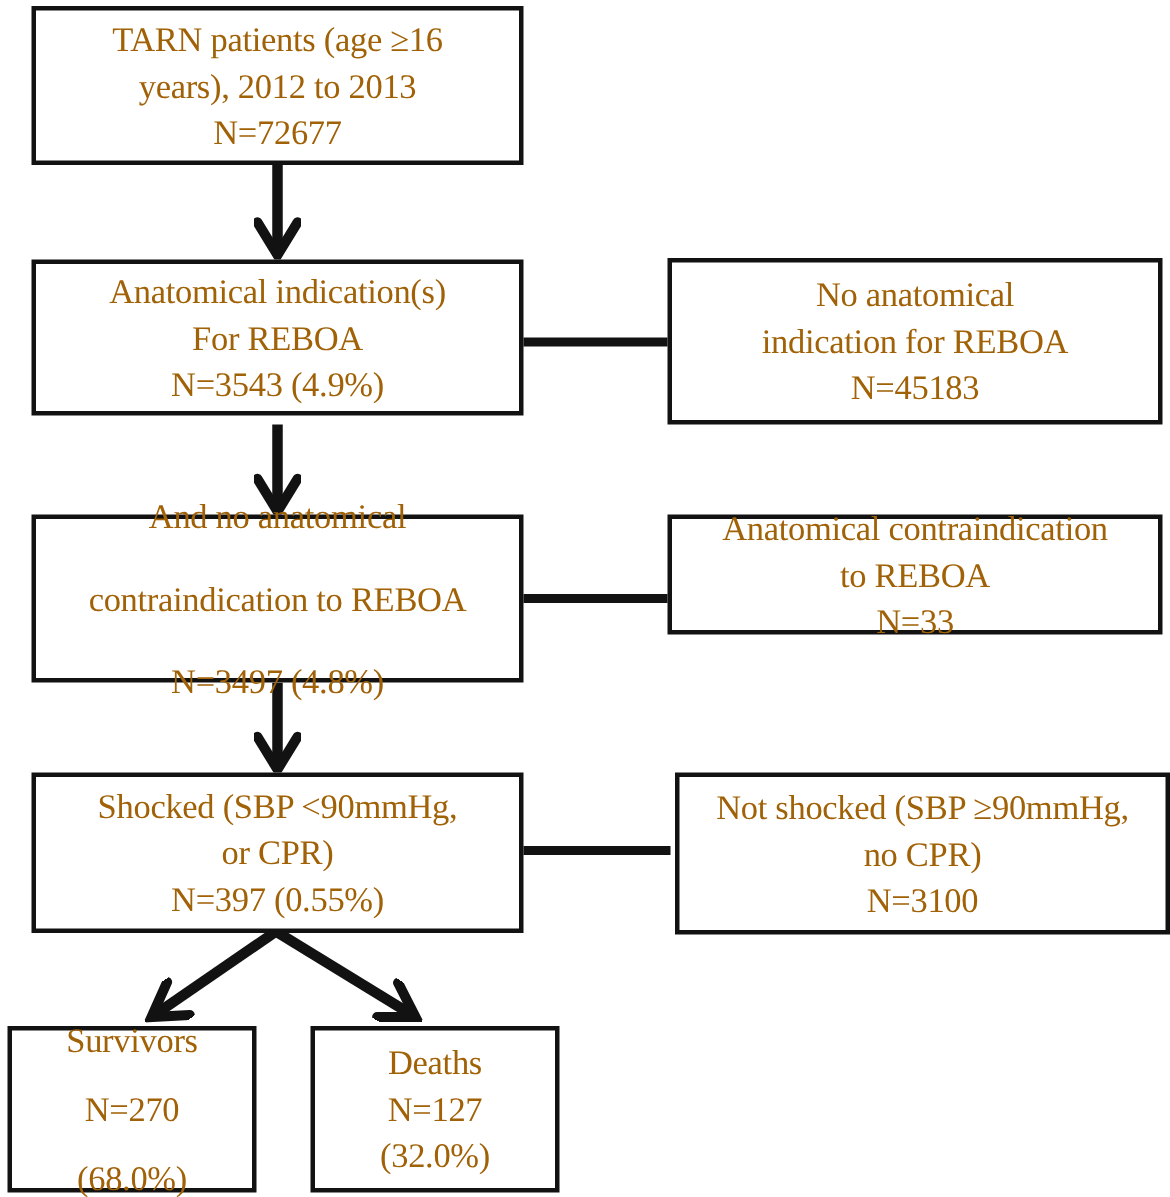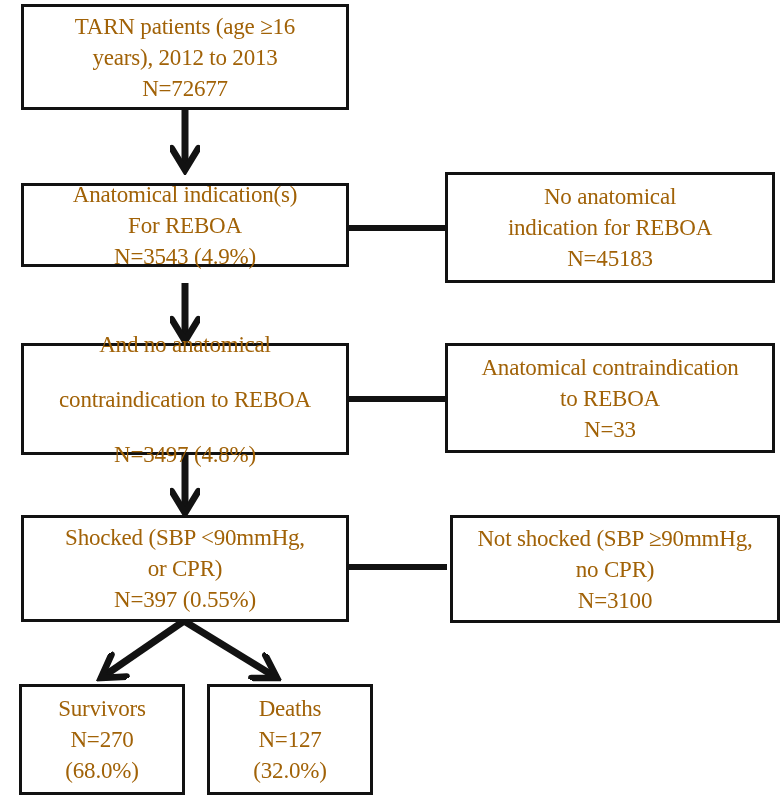--- a/index.html
+++ b/index.html
@@ -33,29 +33,29 @@
     text-align: center;
   }
   .flow-box .line {
     font-size: 23px;
     line-height: 31px;
     white-space: nowrap;
     letter-spacing: -0.2px;
   }
   
   .b-tarn        { left: 21px;  top: 4px;   width: 328px; height: 106px; }
-  .b-indication  { left: 21px;  top: 183px; width: 328px; height: 84px; }
+  .b-indication  { left: 21px;  top: 173px; width: 328px; height: 104px; }
   .b-nocontra    { left: 21px;  top: 343px; width: 328px; height: 112px; gap: 24px; }
   .b-shocked     { left: 21px;  top: 515px; width: 328px; height: 107px; }
   
   .b-noindic     { left: 445px; top: 172px; width: 330px; height: 111px; }
-  .b-contra      { left: 445px; top: 343px; width: 330px; height: 110px; }
+  .b-contra      { left: 445px; top: 343px; width: 330px; height: 80px; }
   .b-notshocked  { left: 450px; top: 515px; width: 330px; height: 108px; }
   
-  .b-survivors   { left: 19px;   top: 684px; width: 166px; height: 111px; }
+  .b-survivors   { left: 5px;   top: 684px; width: 166px; height: 111px; gap: 15px; }
   .b-deaths      { left: 207px; top: 684px; width: 166px; height: 111px; }
 </style>
 </head>
 <body>
 
 <div class="stage">
 
   <svg class="connector-layer" width="780" height="798" viewBox="0 0 780 798" xmlns="http://www.w3.org/2000/svg">
     <defs>
       <marker id="arrowhead" viewBox="0 0 12 12" refX="10" refY="6" markerWidth="4.4" markerHeight="4.4" orient="auto">

